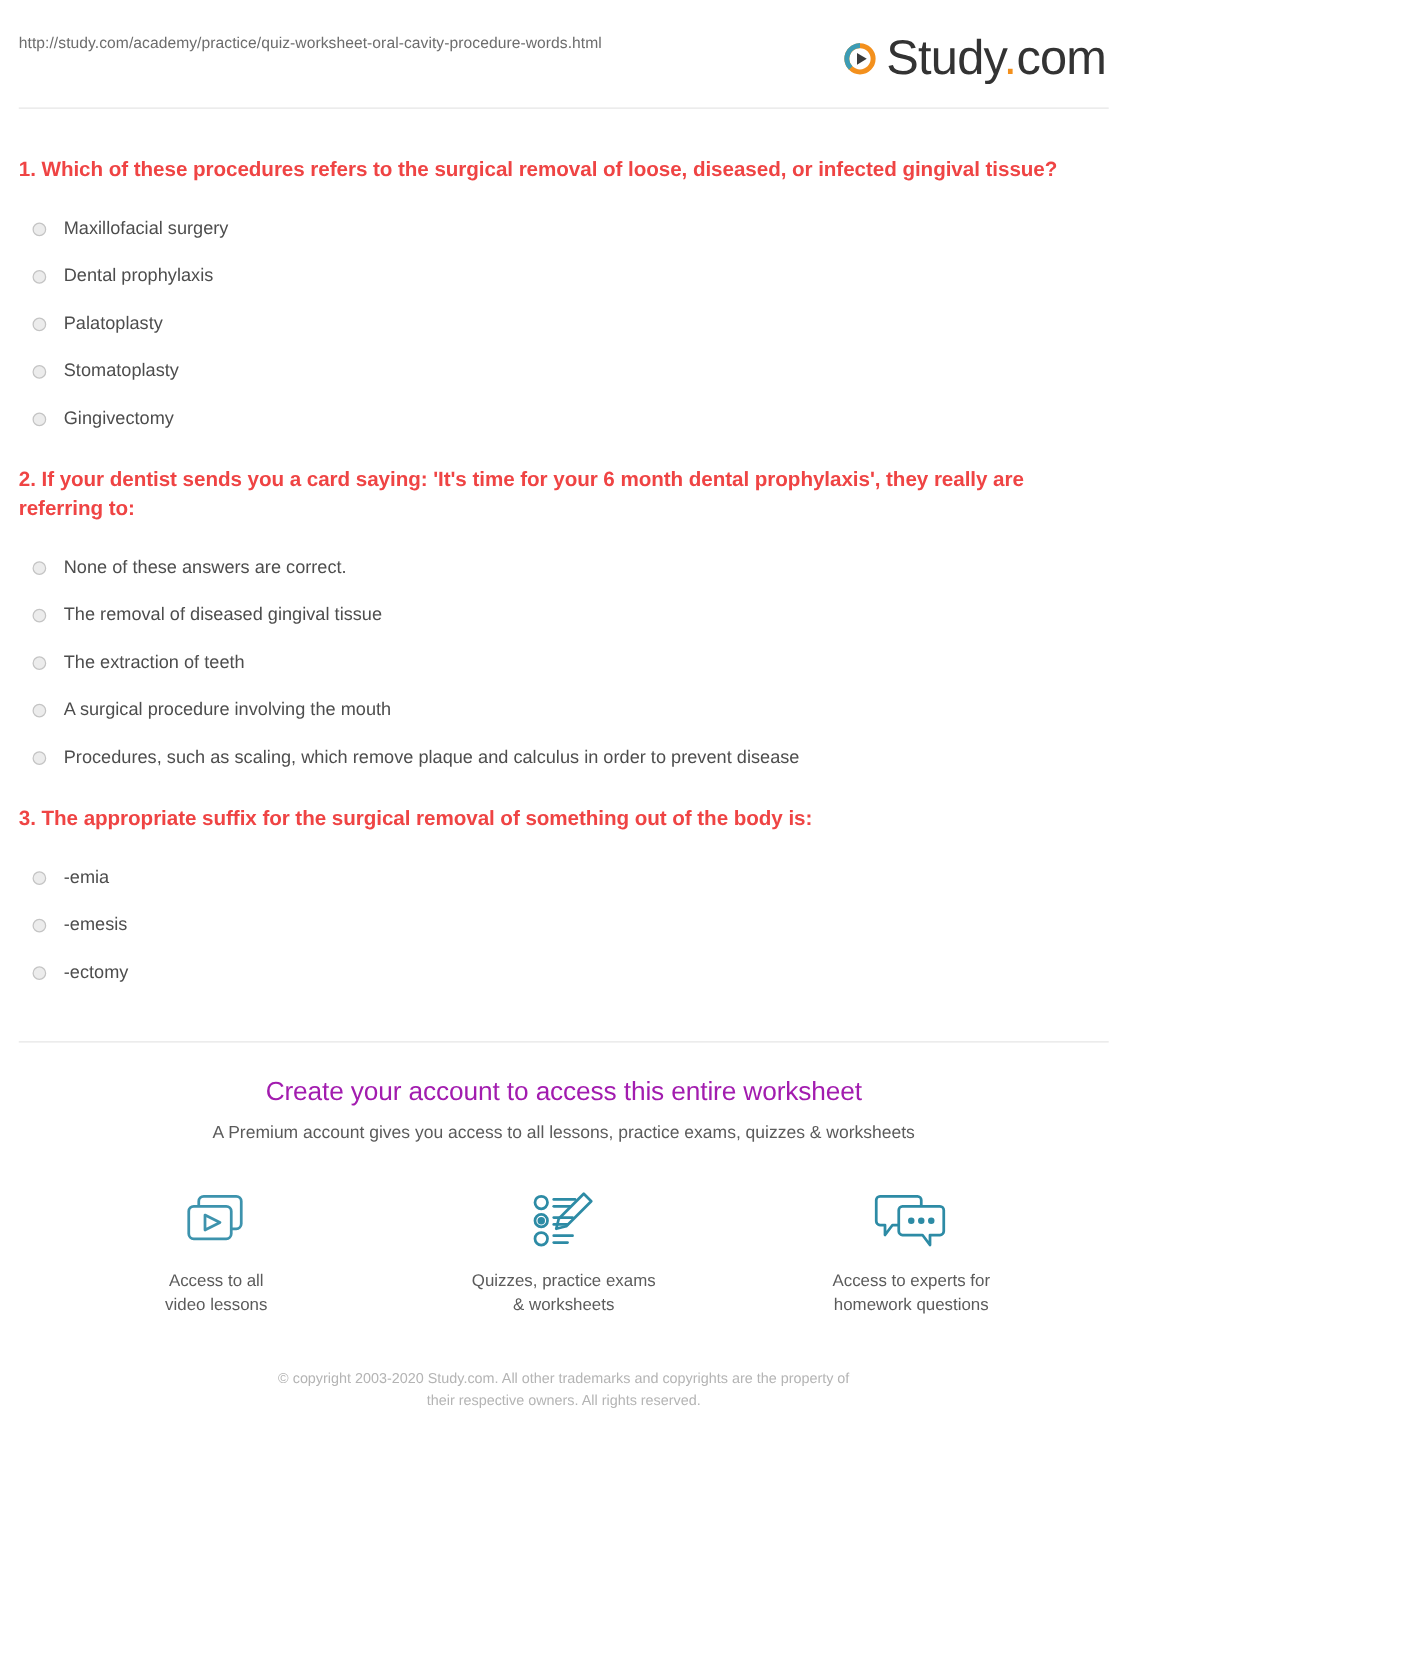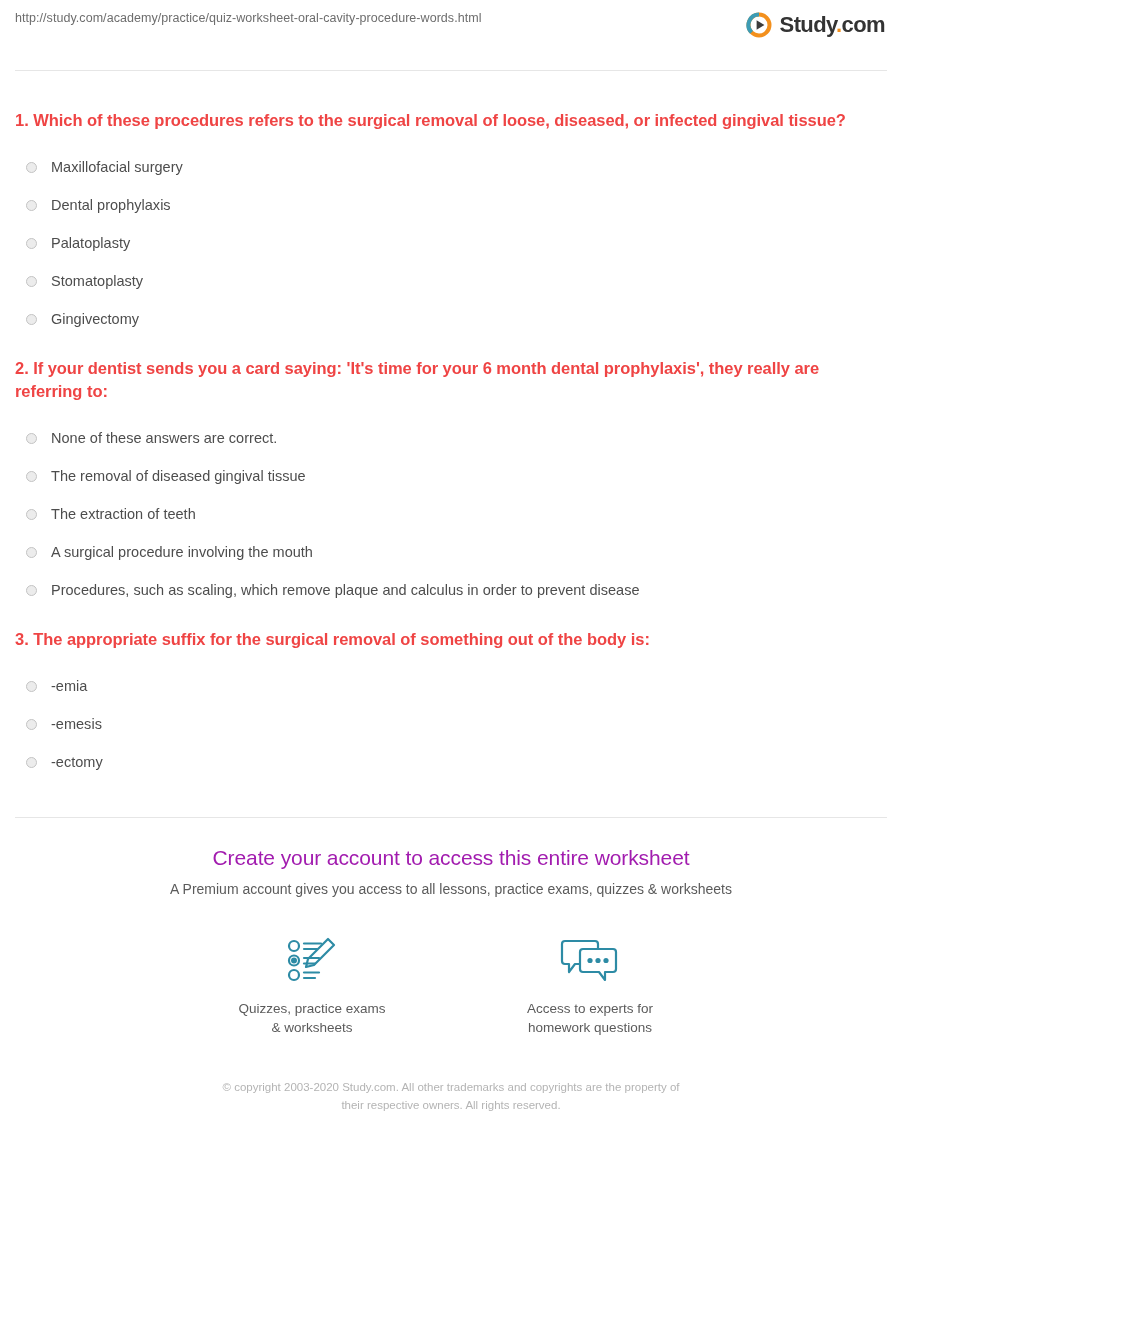--- a/index.html
+++ b/index.html
@@ -12,21 +12,21 @@
     width: 1140px;
     height: 1329px;
     font-family: "Liberation Sans", sans-serif;
     color: #4a4a4a;
     position: relative;
     overflow: hidden;
   }
 
   .page {
     width: 902px;
-    padding: 0 15px;
+    padding: 16px 15px;
   }
 
   
   .header {
     display: flex;
     align-items: flex-start;
     justify-content: space-between;
     height: 48px;
     padding-top: 11px;
   }
@@ -43,22 +43,22 @@
     gap: 7px;
     padding-right: 2px;
   }
   .logo-mark {
     width: 28px;
     height: 28px;
     flex: 0 0 28px;
     position: relative;
   }
   .logo-text {
-    font-size: 22px;
-    font-weight: bold;
+    font-size: 39px;
+    font-weight: normal;
     color: #333333;
     letter-spacing: -0.6px;
     line-height: 1;
     white-space: nowrap;
   }
   .logo-dot { color: #f3901d; }
 
   
   .title {
     font-size: 27.5px;
@@ -270,20 +270,33 @@
   </div>
 
   <div class="cta-rule"></div>
 
   <div class="cta">
     <div class="cta-title">Create your account to access this entire worksheet</div>
     <div class="cta-sub">A Premium account gives you access to all lessons, practice exams, quizzes &amp; worksheets</div>
 
     <div class="features">
 
+      <div class="feature">
+        <div class="feature-icon">
+          <svg width="62" height="56" viewBox="0 0 62 56">
+            <g fill="none" stroke="#3d93ad" stroke-width="2.2" stroke-linejoin="round">
+              <rect x="17" y="8" width="34" height="26" rx="4"></rect>
+              <rect x="9" y="16" width="34" height="26" rx="4" fill="#ffffff"></rect>
+              <polygon points="22,23 34,29 22,35"></polygon>
+            </g>
+          </svg>
+        </div>
+        <div class="feature-label">Access to all
+video lessons</div>
+      </div>
 
       <div class="feature">
         <div class="feature-icon">
           <svg width="62" height="56" viewBox="0 0 62 56">
             <g fill="none" stroke="#2d8ba5" stroke-width="2.2" stroke-linecap="round">
               <circle cx="13" cy="13" r="5"></circle>
               <circle cx="13" cy="27.5" r="5"></circle>
               <circle cx="13" cy="42" r="5"></circle>
               <circle cx="13" cy="27.5" r="1.9" fill="#2d8ba5"></circle>
               <line x1="23" y1="10.5" x2="40" y2="10.5"></line>

